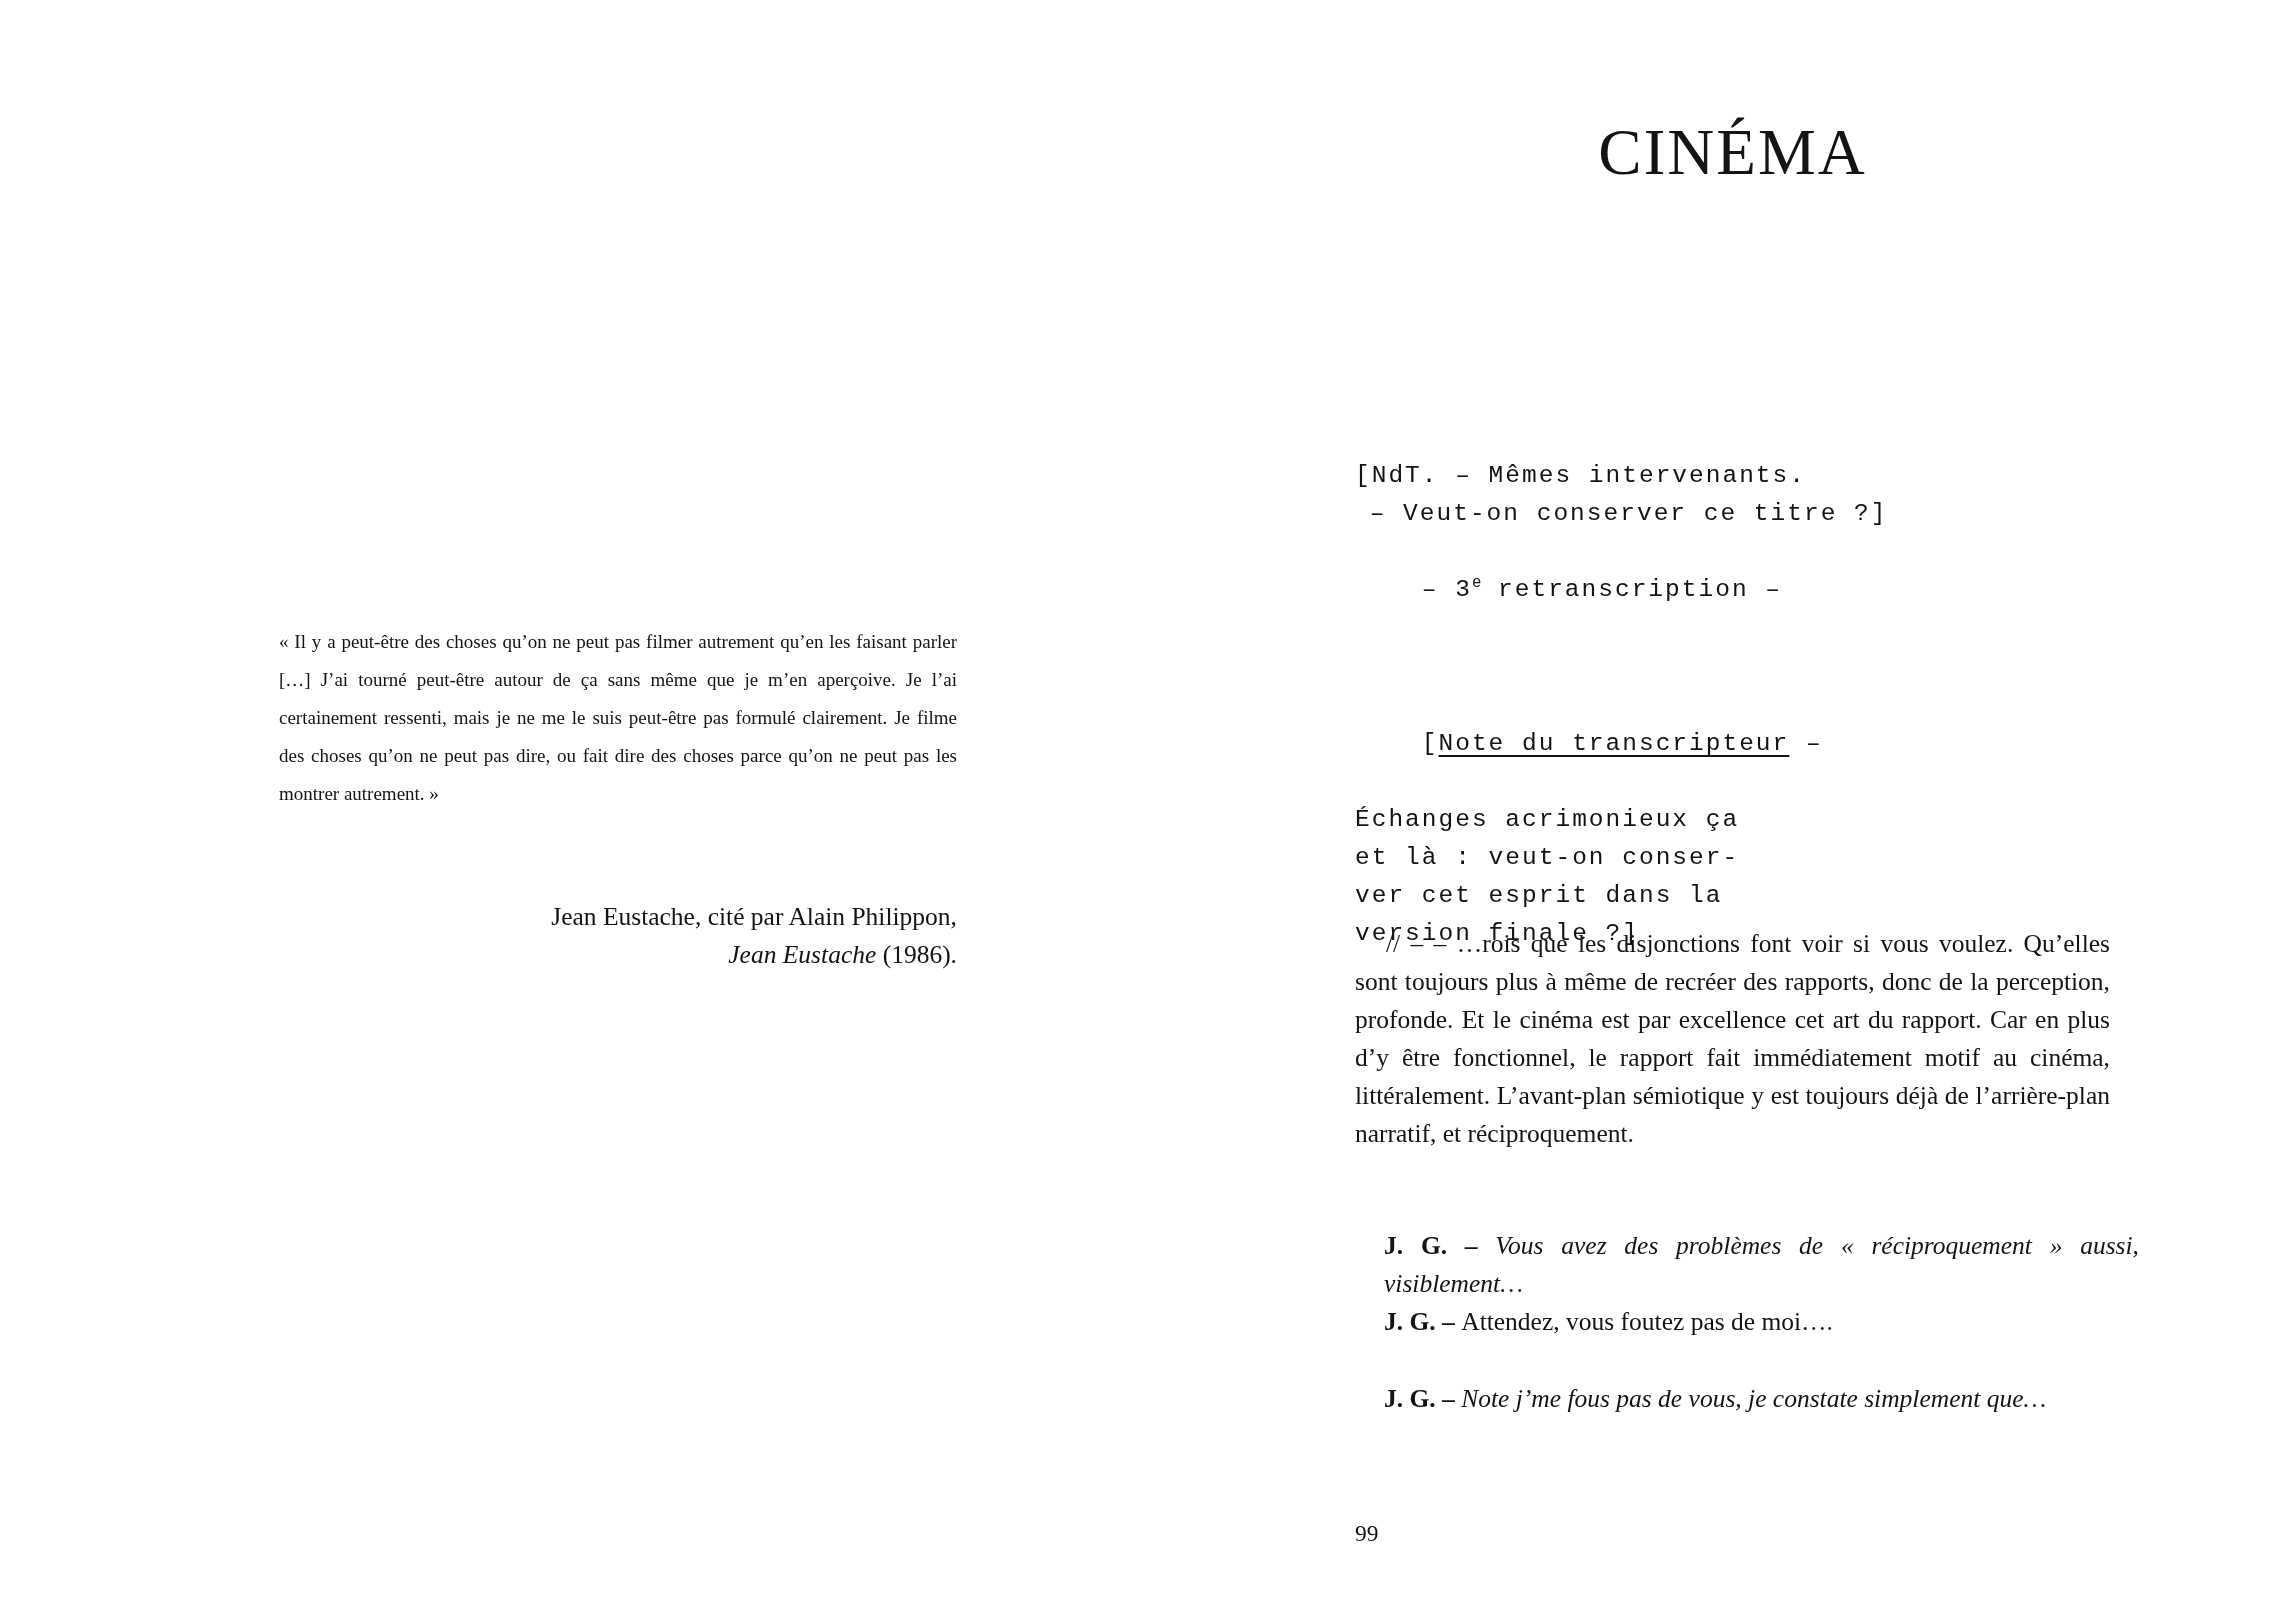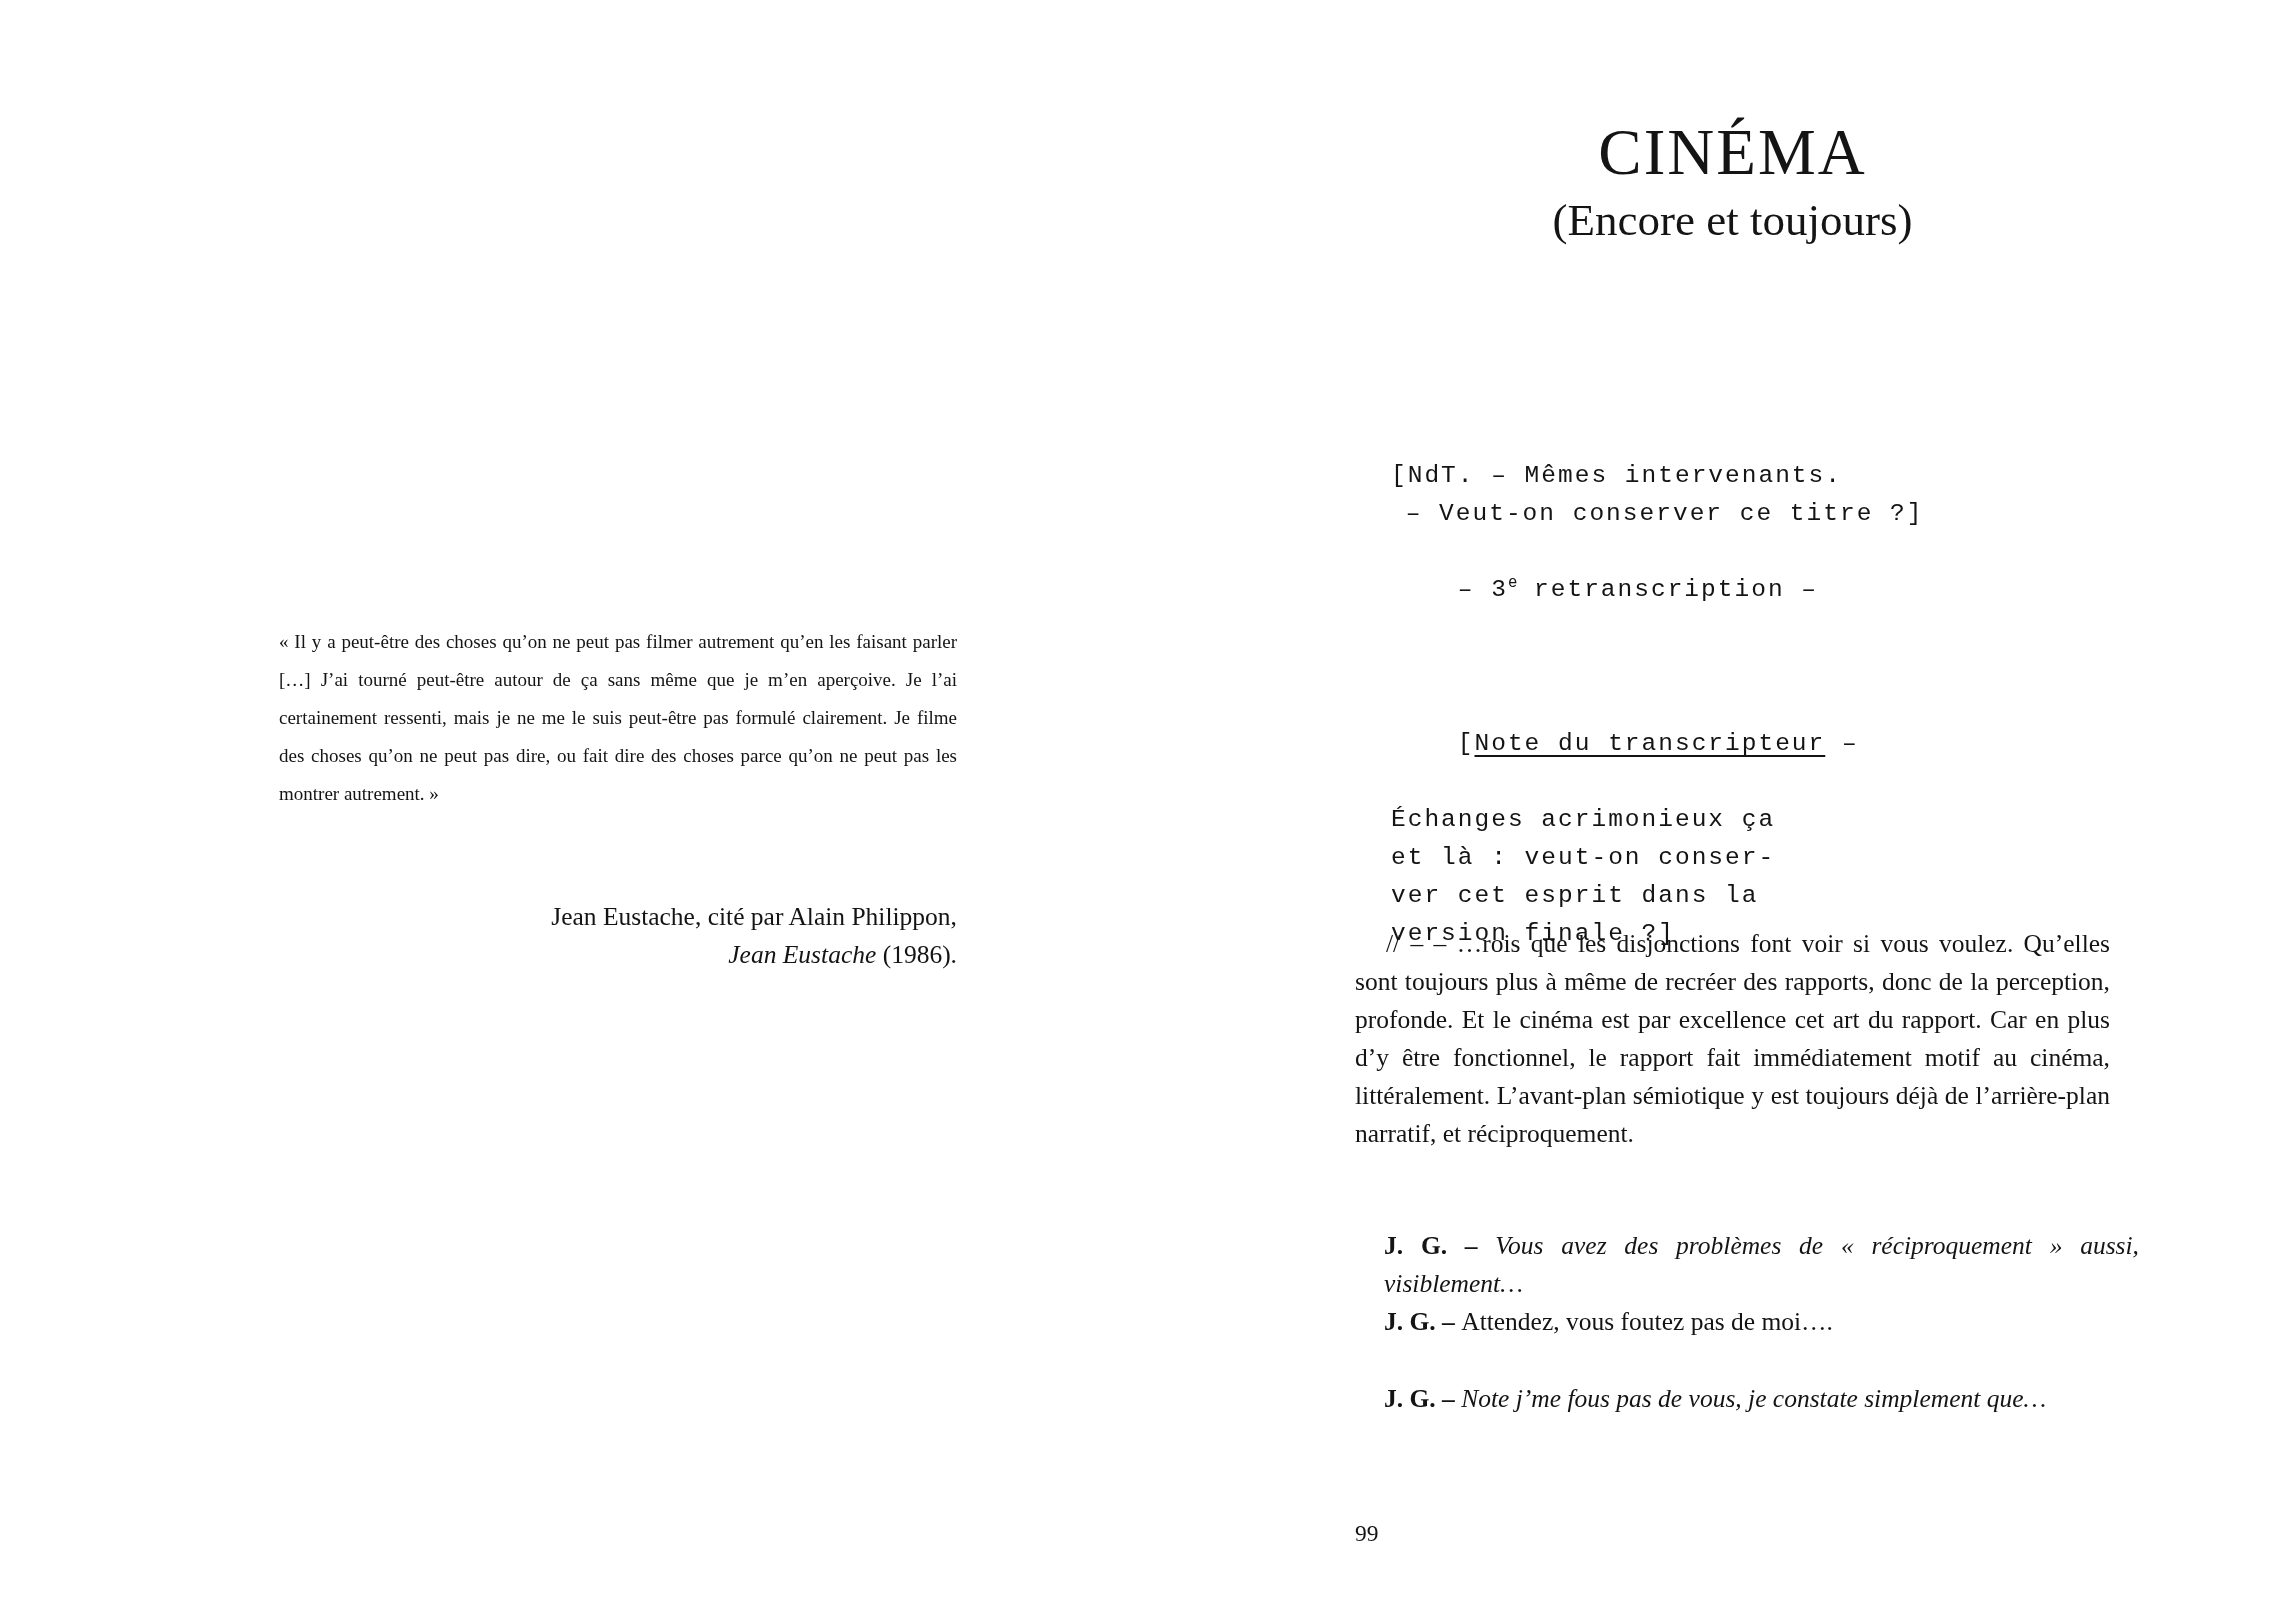--- a/index.html
+++ b/index.html
@@ -59,21 +59,20 @@
   }
 
   .mono-block {
     left: 1355px;
     top: 457px;
     width: 784px;
     font-family: "Liberation Mono", "DejaVu Sans Mono", monospace;
     font-size: 24.5px;
     line-height: 38px;
     letter-spacing: 2px;
-    margin-left: 36px;
   }
   .mono-line { white-space: pre; min-height: 38px; }
   .mono-line.indent { padding-left: 14.7px; }
   .mono-blank { height: 38px; }
   .underlined {
     text-decoration: underline;
     text-underline-offset: 4.9px;
   }
   .mono-sup {
     display: inline-block;
@@ -119,21 +118,20 @@
 
 <div class="abs attribution">
   <div>Jean Eustache, cité par Alain Philippon,</div>
   <div>
     <span class="italic">Jean Eustache</span><span> (1986).</span>
   </div>
 </div>
 
 <div class="abs title-block">
   <h1 class="chapter-title">CINÉMA</h1>
-  <h2 class="chapter-subtitle">(Encore et toujours)</h2>
 </div>
 
 <div class="abs mono-block">
   <div class="mono-line">[NdT. – Mêmes intervenants.</div>
   <div class="mono-line indent">– Veut-on conserver ce titre ?]</div>
   <div class="mono-line">
     <span>– 3</span><span class="mono-sup">e</span><span> retranscription –</span>
   </div>
   <div class="mono-blank"></div>
   <div class="mono-line">

